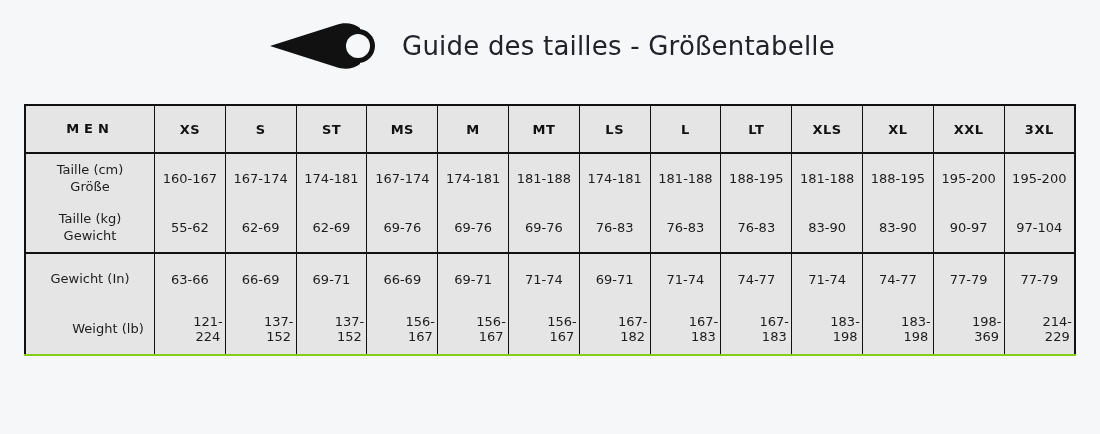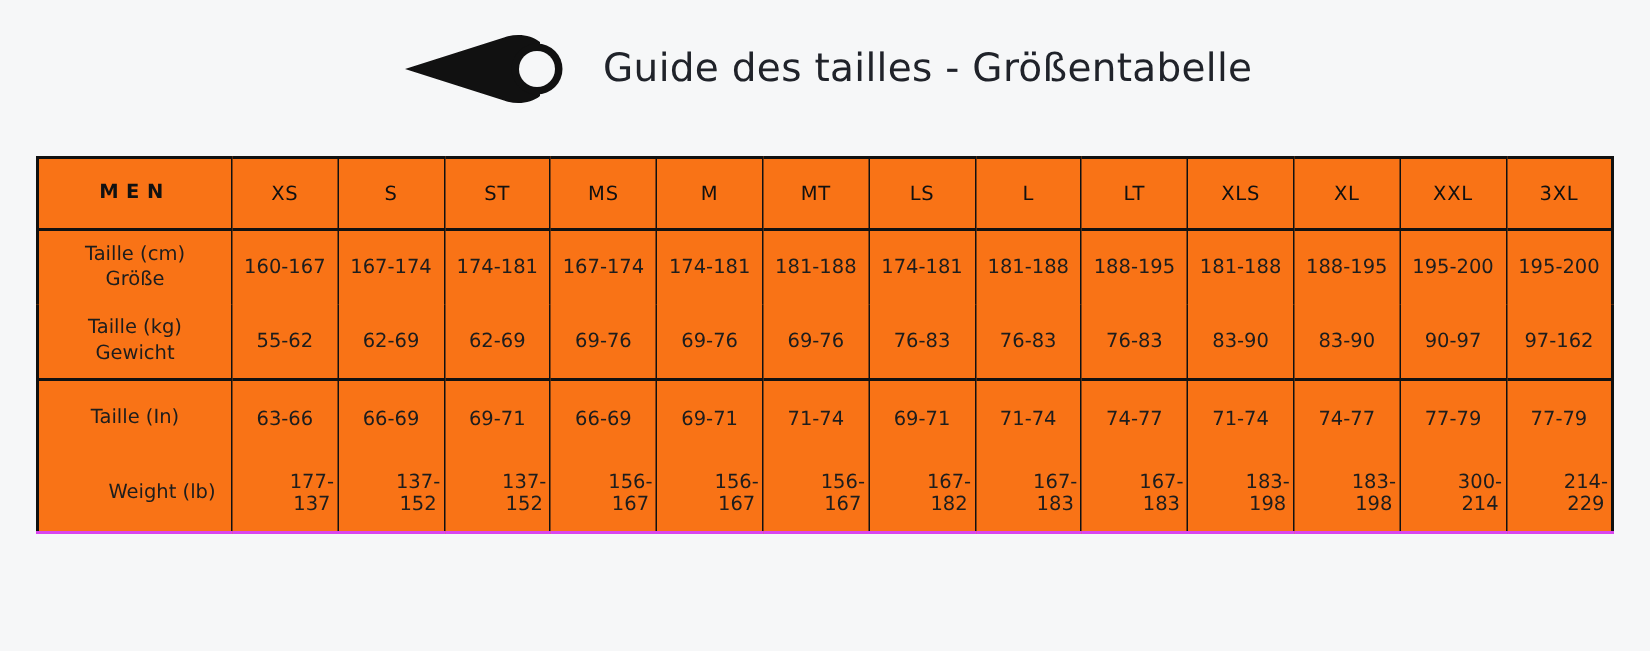--- a/index.html
+++ b/index.html
@@ -49,21 +49,21 @@
   .table-wrap {
     position: absolute;
     left: 24px;
     top: 104px;
     width: 1052px;
   }
   table.size-table {
     border-collapse: collapse;
     width: 1052px;
     table-layout: fixed;
-    background: #f97316;
+    background: #e5e5e5;
   }
   table.size-table tr.head-row th,
   table.size-table tr.head-row td {
     border-top: 2px solid #111;
     border-bottom: 2px solid #111;
   }
   table.size-table th,
   table.size-table td {
     border-left: 1px solid #111;
     border-right: 1px solid #111;
@@ -80,41 +80,41 @@
     border-right: 2px solid #111;
     text-align: center;
   }
   table.size-table tr.body-row td.rowlabel {
     border-left: 2px solid #111;
   }
   table.size-table tr.body-row td:last-child {
     border-right: 2px solid #111;
   }
   table.size-table tr.last-row td {
-    border-bottom: 2px solid #d946ef;
+    border-bottom: 2px solid #84cc16;
     padding-left: 36px;
   }
 
   th.rowlabel, td.rowlabel {
     width: 128px;
     text-align: left;
     padding-left: 16px;
     font-size: 13.5px;
     line-height: 1.28;
     color: #1b1b1b;
   }
   th.rowlabel {
     font-weight: 700;
     letter-spacing: 5px;
     font-size: 12.5px;
     color: #2b3a40;
   }
   th.sizecol {
     font-size: 19px;
-    font-weight: 400;
+    font-weight: 700;
     letter-spacing: 0.5px;
     height: 46px;
     color: #111;
   }
   tr.body-row td {
     height: 49px;
     font-size: 13px;
     color: #1d1d1d;
   }
   tr.tall td {
@@ -194,58 +194,58 @@
           <td>62-69</td>
           <td>69-76</td>
           <td>69-76</td>
           <td>69-76</td>
           <td>76-83</td>
           <td>76-83</td>
           <td>76-83</td>
           <td>83-90</td>
           <td>83-90</td>
           <td>90-97</td>
-          <td>97-162</td>
+          <td>97-104</td>
         </tr>
 
         <tr class="body-row tall">
           <td class="rowlabel">
-            <span class="line">Taille (In)</span>
+            <span class="line">Gewicht (In)</span>
           </td>
           <td>63-66</td>
           <td>66-69</td>
           <td>69-71</td>
           <td>66-69</td>
           <td>69-71</td>
           <td>71-74</td>
           <td>69-71</td>
           <td>71-74</td>
           <td>74-77</td>
           <td>71-74</td>
           <td>74-77</td>
           <td>77-79</td>
           <td>77-79</td>
         </tr>
 
         <tr class="body-row tall last-row">
           <td class="rowlabel">
             <span class="line">Weight (lb)</span>
           </td>
-          <td>177-137</td>
+          <td>121-224</td>
           <td>137-152</td>
           <td>137-152</td>
           <td>156-167</td>
           <td>156-167</td>
           <td>156-167</td>
           <td>167-182</td>
           <td>167-183</td>
           <td>167-183</td>
           <td>183-198</td>
           <td>183-198</td>
-          <td>300-214</td>
+          <td>198-369</td>
           <td>214-229</td>
         </tr>
 
       </tbody>
     </table>
   </div>
 
 </div>
 
 </body></html>

